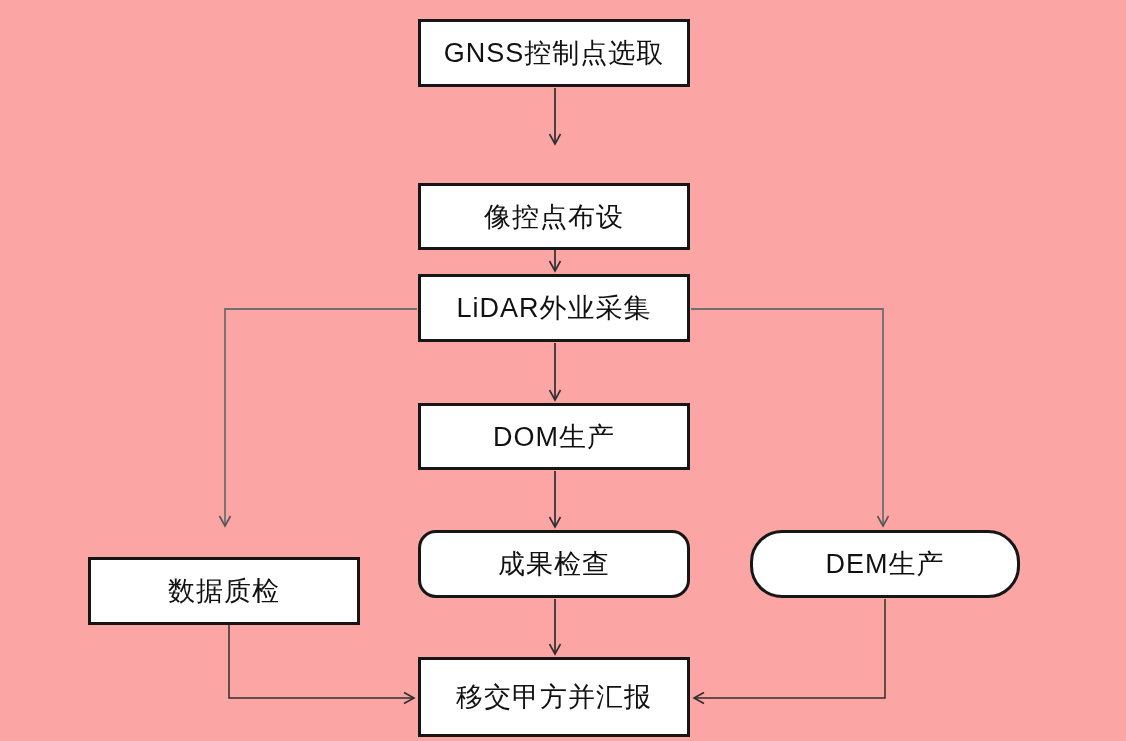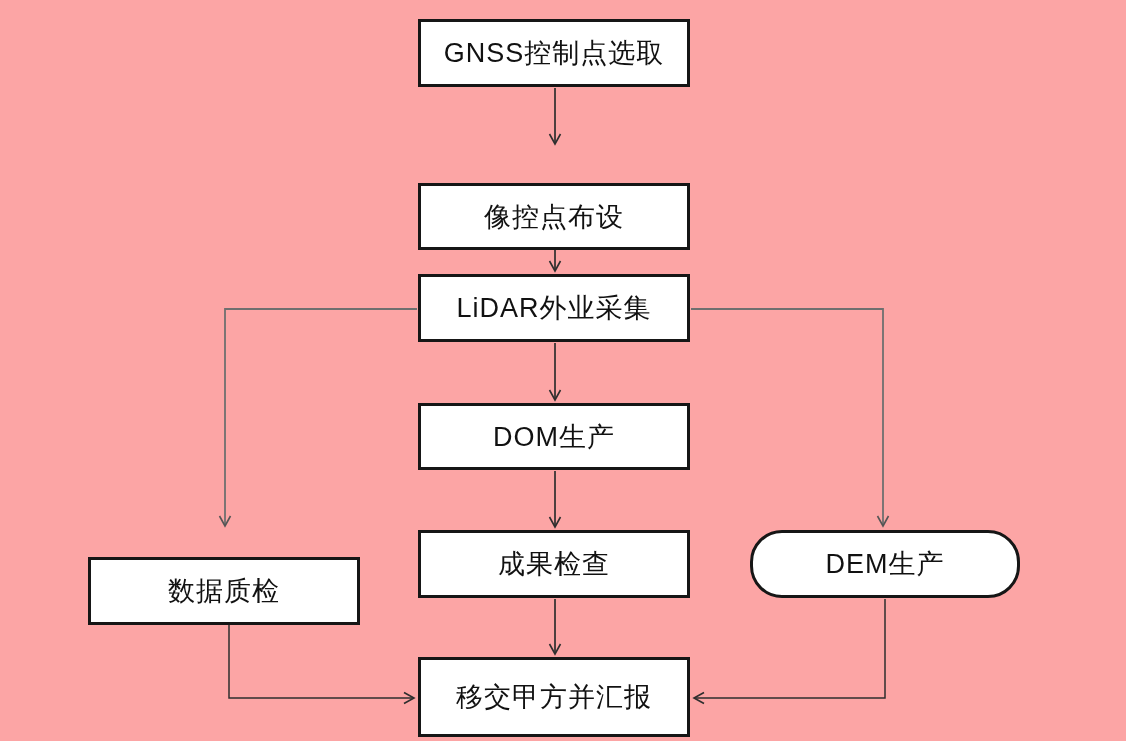--- a/index.html
+++ b/index.html
@@ -29,21 +29,21 @@
     font-size: 27px;
     color: #111111;
     letter-spacing: 1px;
     white-space: nowrap;
   }
   
   .n-gnss          { left: 418px; top: 19px;  width: 272px; height: 68px; }
   .n-photo-control { left: 418px; top: 147px; width: 272px; height: 67px; margin-top: 36px; }
   .n-lidar         { left: 418px; top: 274px; width: 272px; height: 68px; }
   .n-dom           { left: 418px; top: 403px; width: 272px; height: 67px; }
-  .n-result-check  { left: 418px; top: 530px; width: 272px; height: 68px; }
+  .n-result-check  { left: 418px; top: 530px; width: 272px; height: 68px; border-radius: 18px; }
   .n-handover      { left: 418px; top: 657px; width: 272px; height: 80px; }
   
   .n-quality-check { left: 88px;  top: 557px; width: 272px; height: 68px; justify-content: center; }
   .n-dem           { left: 750px; top: 530px; width: 270px; height: 68px; border-radius: 32px; }
 </style>
 </head>
 <body>
 
 <div class="stage">
 

